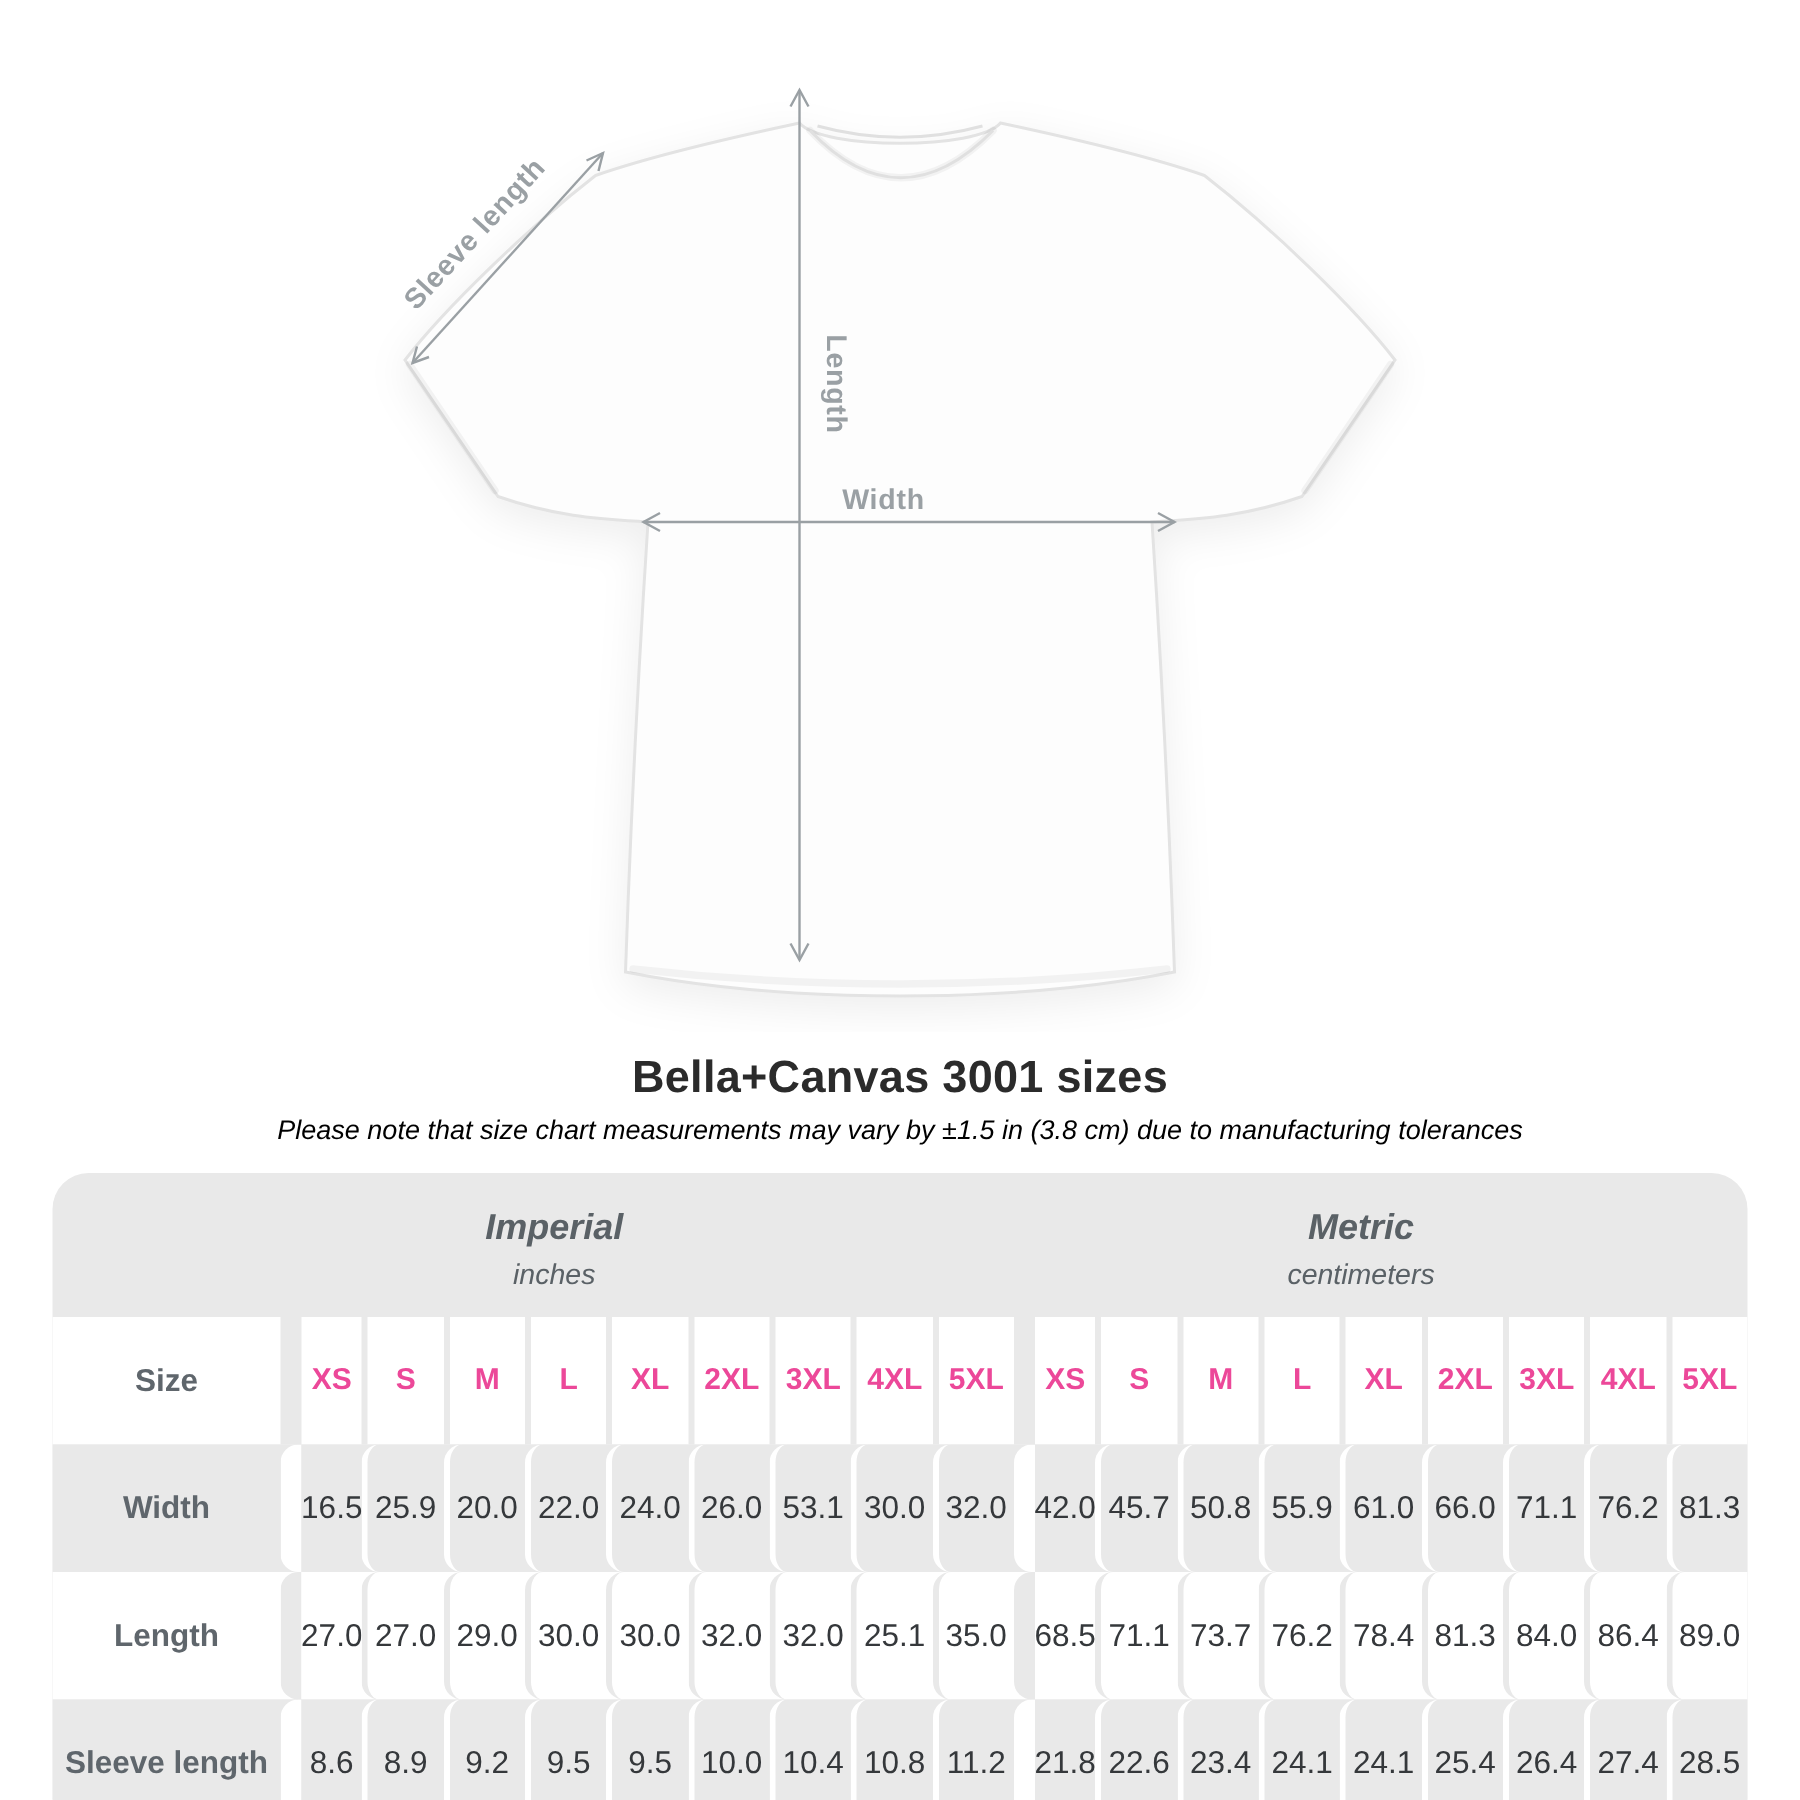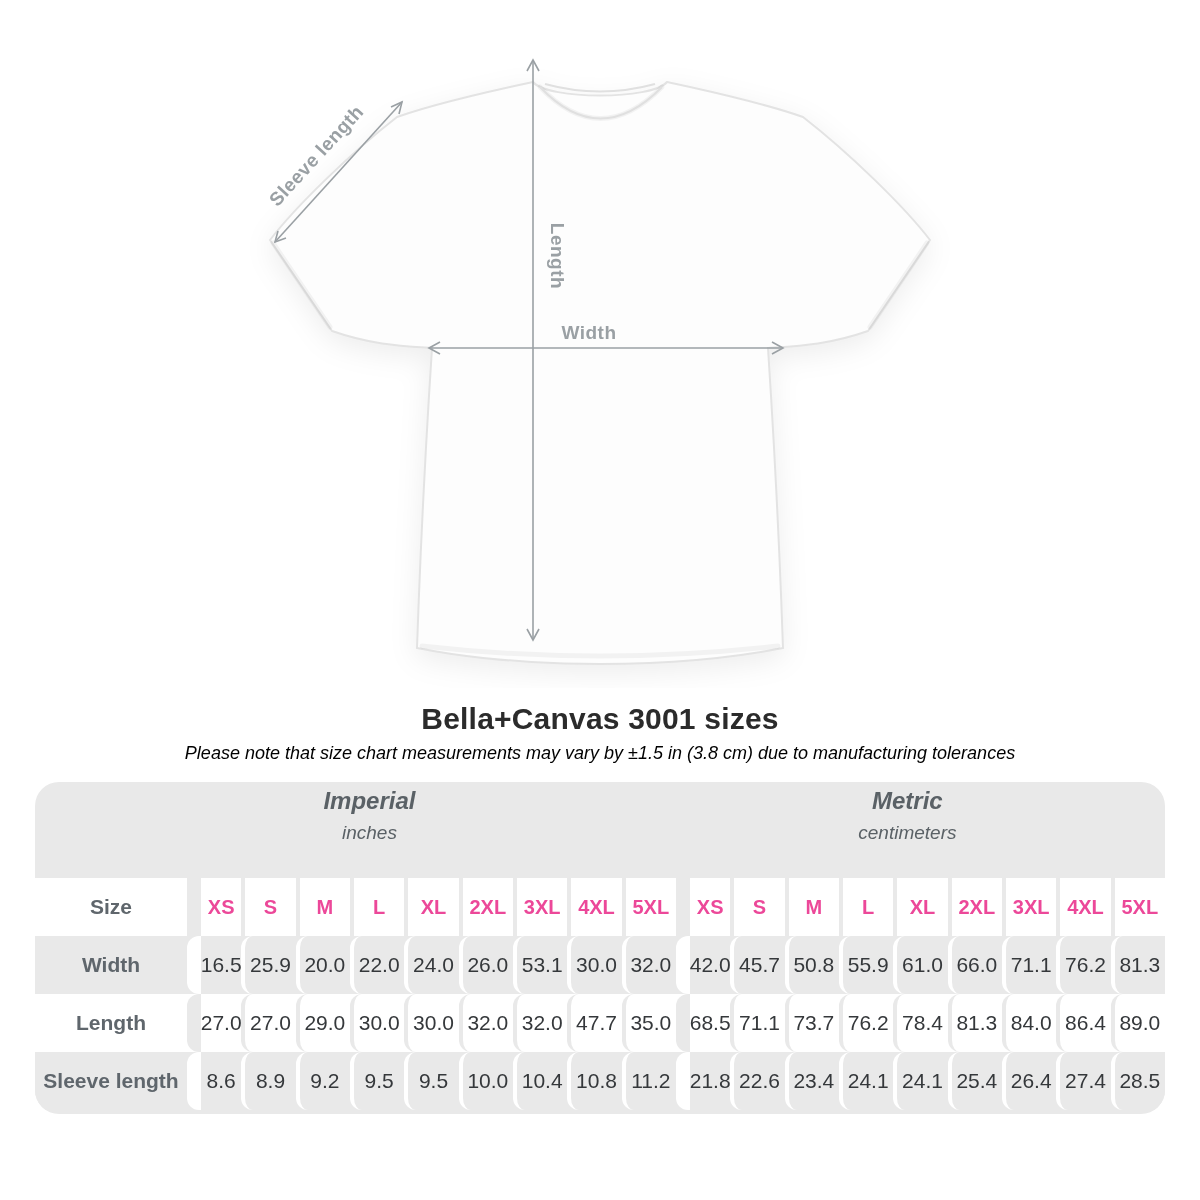--- a/index.html
+++ b/index.html
@@ -18,27 +18,27 @@
 
   
   .heading{text-align:center;}
   .title{margin:14px 0 0;font-size:30px;font-weight:bold;color:#2b2b2b;letter-spacing:.2px;}
   .subtitle{margin:7px 0 0;font-size:18px;font-style:italic;color:#000000;}
 
   
   .size-table{width:1130px;margin:18px auto 0;background:#e9e9e9;border-radius:24px;
     overflow:hidden;padding-bottom:4px;}
   .thead{position:relative;height:96px;}
-  .unit-group{position:absolute;top:5px;transform:translateX(-50%);text-align:center;color:#5a6166;}
+  .unit-group{position:absolute;top:23px;transform:translateX(-50%);text-align:center;color:#5a6166;}
   .unit-group .unit-name{font-size:24px;font-weight:bold;font-style:italic;}
   .unit-group .unit-sub{font-size:19px;font-style:italic;margin-top:7px;}
   .ug-imperial{left:29.6%;}
   .ug-metric{left:77.2%;}
 
-  .row{display:grid;grid-template-columns:152px repeat(18,1fr);height:58px;}
+  .row{display:grid;grid-template-columns:152px repeat(18,1fr);height:85px;}
   .row-white{background:#ffffff;--sep:#e9e9e9;}
   .row-gray{background:#e9e9e9;--sep:#ffffff;}
   .row > div{display:flex;align-items:center;justify-content:center;
     border-left:4px solid var(--sep);overflow:hidden;}
   .row > div:first-child{border-left:none;}
   .row > .w{border-left-width:14px;}
   .lbl{font-size:21px;font-weight:bold;color:#5f666c;}
   .hd{font-size:20px;font-weight:bold;color:#ec4899;}
   .num{font-size:21px;color:#35383b;border-radius:12px;}
 </style>
@@ -160,21 +160,21 @@
 
     <div class="row row-white">
       <div class="lbl">Length</div>
       <div class="num w">27.0</div>
       <div class="num">27.0</div>
       <div class="num">29.0</div>
       <div class="num">30.0</div>
       <div class="num">30.0</div>
       <div class="num">32.0</div>
       <div class="num">32.0</div>
-      <div class="num">47.7</div>
+      <div class="num">25.1</div>
       <div class="num">35.0</div>
       <div class="num w">68.5</div>
       <div class="num">71.1</div>
       <div class="num">73.7</div>
       <div class="num">76.2</div>
       <div class="num">78.4</div>
       <div class="num">81.3</div>
       <div class="num">84.0</div>
       <div class="num">86.4</div>
       <div class="num">89.0</div>

